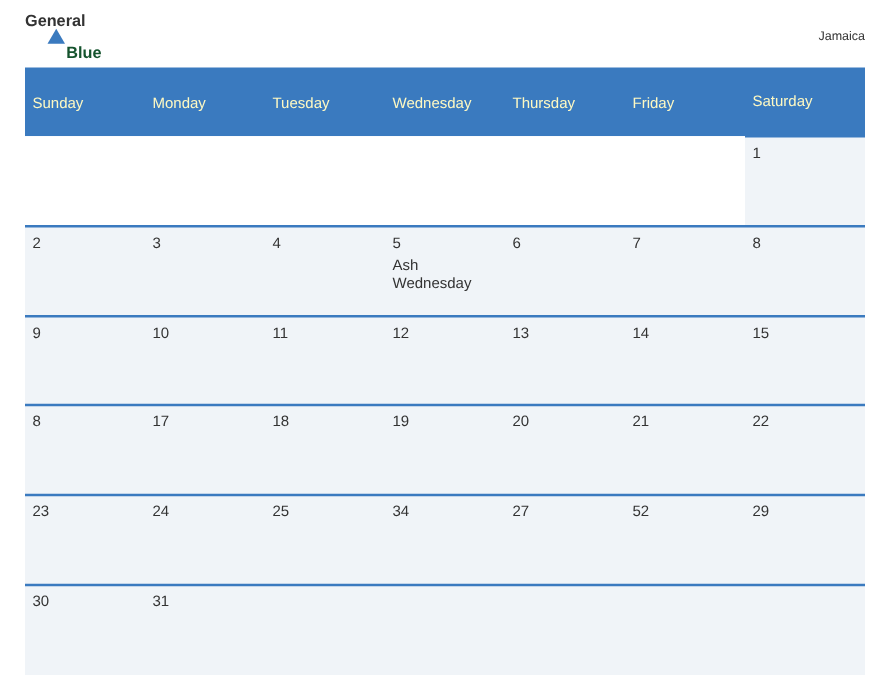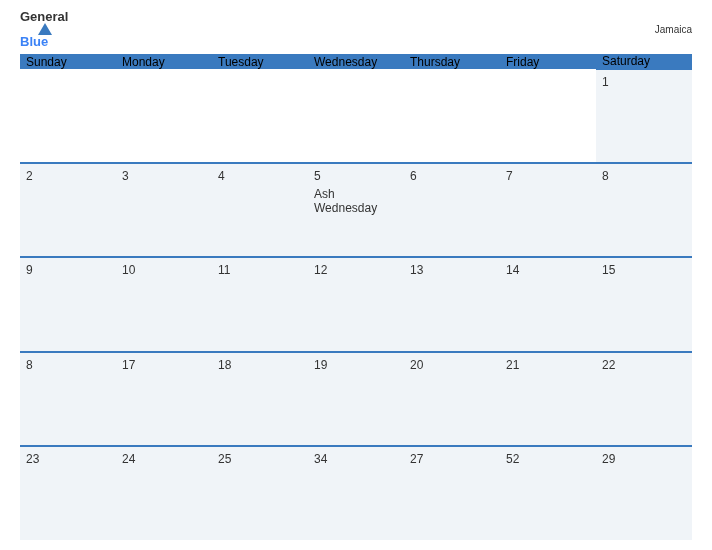--- a/index.html
+++ b/index.html
@@ -33,21 +33,22 @@
     .logo-general {
       font-size: 13px;
       font-weight: bold;
       color: #333;
       letter-spacing: 0;
     }
 
     .logo-blue {
       font-size: 13px;
       font-weight: bold;
-      color: #3b82f6;
+      color: #14532d;
+      margin-left: 33px;
     }
 
     .logo-triangle {
       width: 0;
       height: 0;
       border-left: 7px solid transparent;
       border-right: 7px solid transparent;
       border-bottom: 12px solid #3a7abf;
       display: inline-block;
       margin-left: 2px;
@@ -79,24 +80,24 @@
       width: 100%;
       border-collapse: collapse;
       flex: 1;
     }
 
     .calendar thead tr {
       background-color: #3a7abf;
     }
 
     .calendar thead th {
-      color: #000000;
+      color: #fef9c3;
       font-size: 12px;
       font-weight: normal;
-      padding: 0 6px;
+      padding: 20px 6px;
       text-align: left;
       border: none;
     }
 
     .calendar tbody tr {
       background-color: #f0f4f8;
     }
 
     .calendar tbody tr:nth-child(even) {
       background-color: #f0f4f8;
@@ -253,14 +254,27 @@
         <td>
           <span class="day-number">27</span>
         </td>
         <td>
           <span class="day-number">52</span>
         </td>
         <td>
           <span class="day-number">29</span>
         </td>
       </tr>
+      <tr class="last-row">
+        <td>
+          <span class="day-number">30</span>
+        </td>
+        <td>
+          <span class="day-number">31</span>
+        </td>
+        <td></td>
+        <td></td>
+        <td></td>
+        <td></td>
+        <td></td>
+      </tr>
     </tbody>
 </table>
 
 </body></html>

